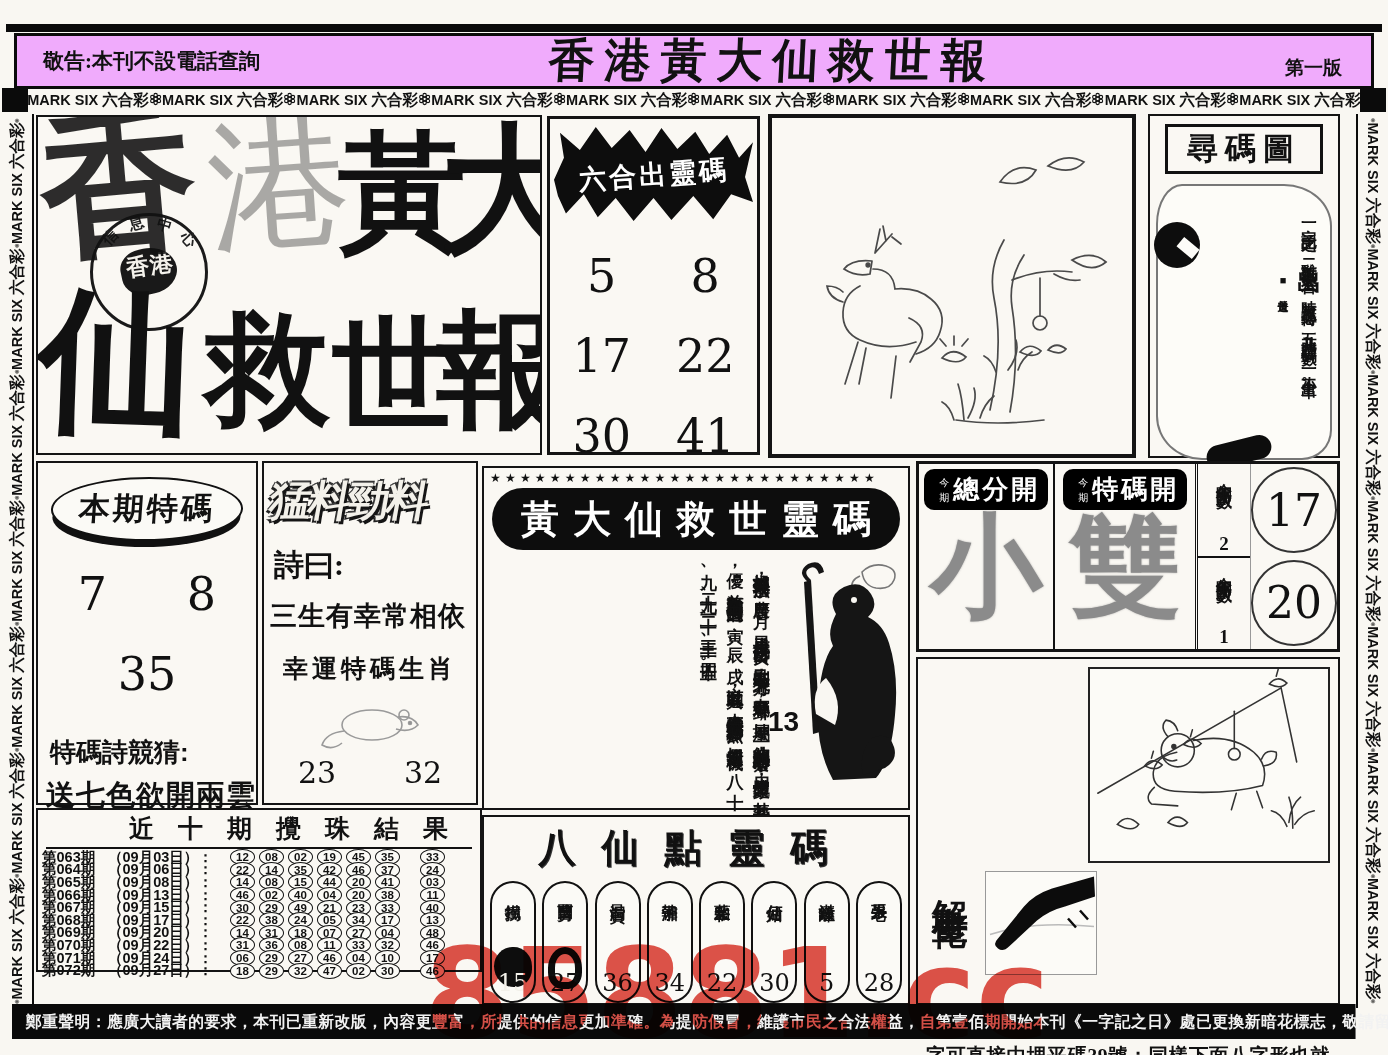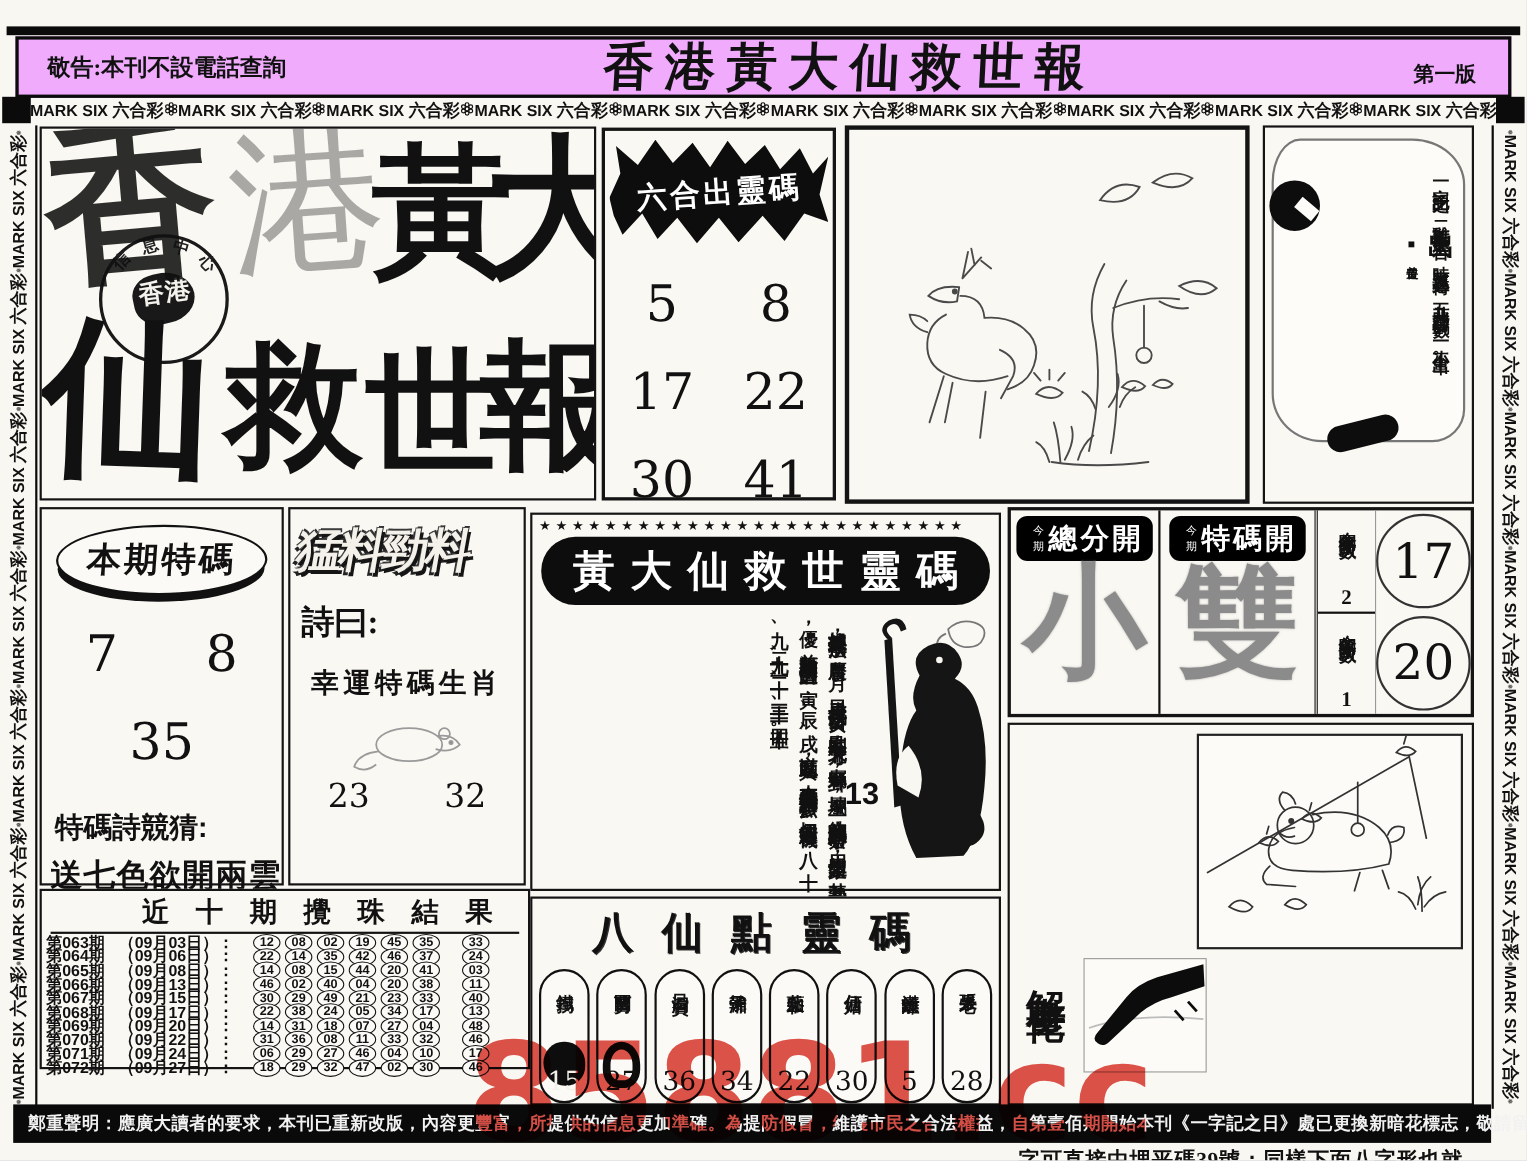--- a/index.html
+++ b/index.html
@@ -595,20 +595,21 @@
         <path d="M170 240 q10 -12 24 -1 q-7 9 -24 1 z m4 -12 l-6 -7 m14 6 l0 -9 m8 10 l6 -7"></path>
         <path d="M248 234 q9 -11 21 -1 q-6 8 -21 1 z m28 -2 q8 -9 18 -1 q-5 7 -18 1 z"></path>
         <path d="M236 252 q12 -16 8 -30 m2 30 q4 -12 14 -18 m-36 20 q-4 -12 -12 -16"></path>
         <path d="M196 300 q10 -18 6 -30 m6 30 q4 -14 14 -22 m-40 24 q-4 -14 -12 -18 m22 18 q-2 -24 -6 -36"></path>
         <path d="M184 302 q40 6 88 0"></path>
       </g>
     </svg>
   </div>
 
   <div class="box xunmatu">
+    <div class="xm-title">尋碼圖</div>
     <div class="scroll">
       <div class="roll-top"></div>
       <div class="roll-bottom"></div>
       <div class="poem" id="poem"><span>一字記之曰：<b class="intro-big">出</b></span><span>二雞難以逢六合，</span><span>時來運必轉。</span><span>五花八門尋碼數，</span><span>一小不出單。</span><span class="sig">曾道長</span></div>
     </div>
   </div>
 
   <div class="box benqi">
     <div class="bq-title">本期特碼</div>
     <div class="num-grid" id="benqi-grid">
@@ -620,20 +621,21 @@
           <span class="num-cell num">35</span>
         </div>
       </div>
     <div class="bq-quiz-label">特碼詩競猜:</div>
     <div class="bq-quiz-text">送七色欲開兩雲</div>
   </div>
 
   <div class="box shiyue">
     <div class="sy-header">猛料勁料</div>
     <div class="sy-label">詩曰:</div>
+    <div class="sy-line">三生有幸常相依</div>
     <div class="sy-sub">幸運特碼生肖</div>
     <svg class="sy-rat" width="120" height="66" viewBox="0 0 120 66">
       <g fill="none" stroke="#9a9a9a" stroke-width="1.6">
         <ellipse cx="62" cy="38" rx="30" ry="15"></ellipse>
         <path d="M88 30 q14 -2 20 8 q-8 8 -22 4"></path>
         <circle cx="94" cy="28" r="5"></circle>
         <path d="M34 44 q-18 2 -22 14 q10 6 20 -2"></path>
         <circle cx="100" cy="36" r="1.5" fill="#888"></circle>
       </g>
     </svg>

